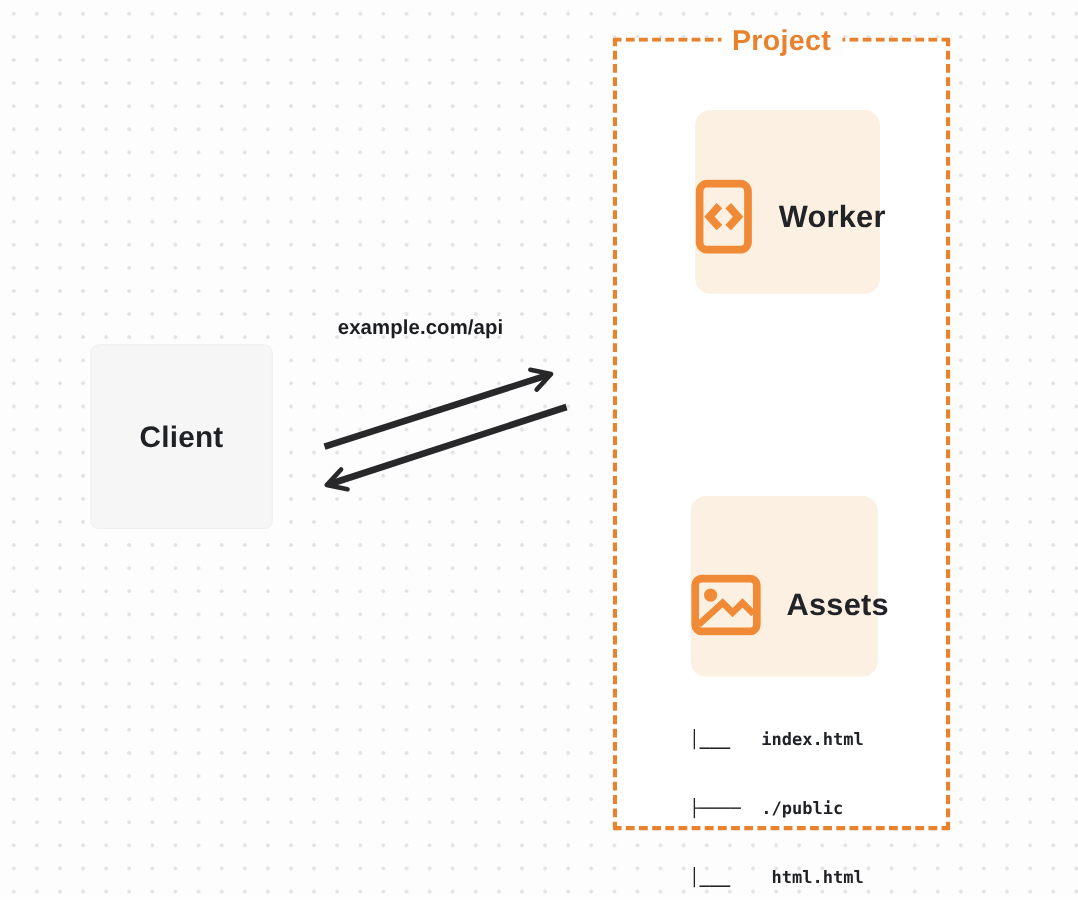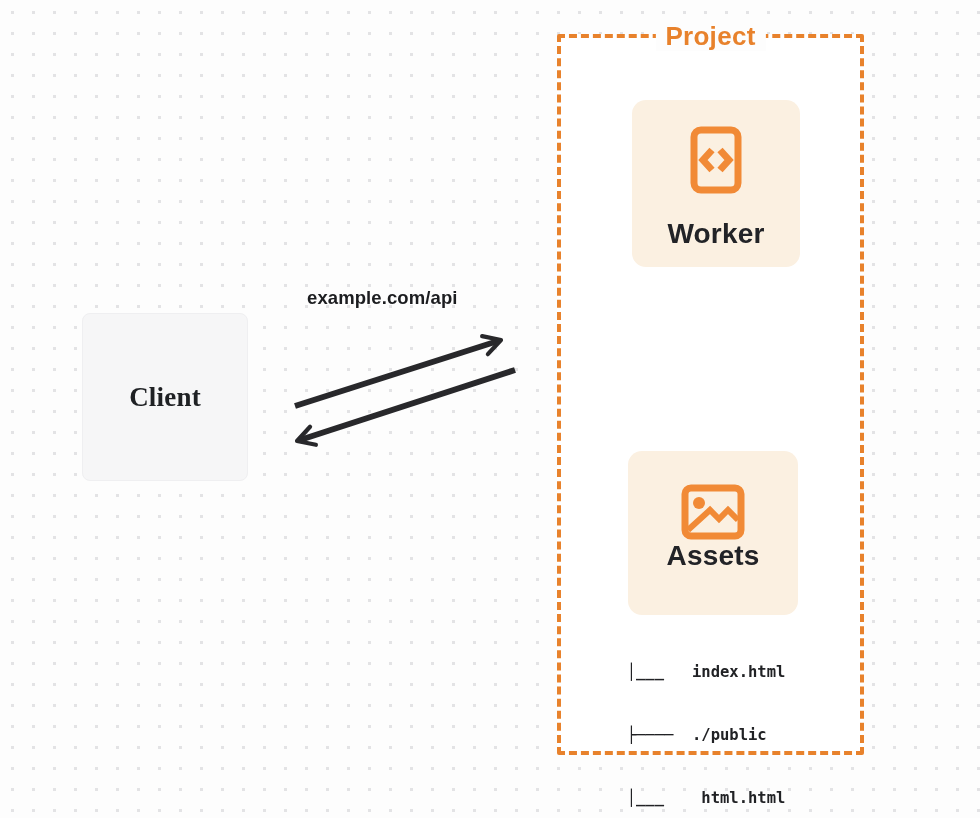--- a/index.html
+++ b/index.html
@@ -33,21 +33,20 @@
     border-radius: 8px;
     display: flex;
     align-items: center;
     justify-content: center;
   }
   .node-title {
     font-size: 27px;
     font-weight: 700;
     color: #1F2124;
     letter-spacing: 0.2px;
-    font-family: Liberation Serif, serif;
   }
 
   .request-label {
     position: absolute;
     left: 307px; top: 287px;
     width: 180px;
     font-size: 18.5px;
     font-weight: 700;
     color: #1C1D20;
     letter-spacing: 0.1px;
@@ -76,25 +75,25 @@
     color: #E8822C;
     letter-spacing: 0.3px;
     white-space: nowrap;
   }
 
   .card {
     position: absolute;
     background: #FBF0E1;
     border-radius: 14px;
     display: flex;
-    flex-direction: column;
+    flex-direction: row;
     align-items: center;
   }
   .card.worker { left: 71px; top: 62px; width: 168px; height: 167px; padding-top: 26px; gap: 24px; }
-  .card.assets { left: 67px; top: 413px; width: 170px; height: 164px; padding-top: 33px; }
+  .card.assets { left: 67px; top: 413px; width: 170px; height: 164px; padding-top: 33px; gap: 23px; }
   .card-title {
     font-size: 28px;
     font-weight: 700;
     color: #222327;
     letter-spacing: 0.2px;
   }
   .icon-wrap { display: block; line-height: 0; }
 
   .file-tree {
     position: absolute;

